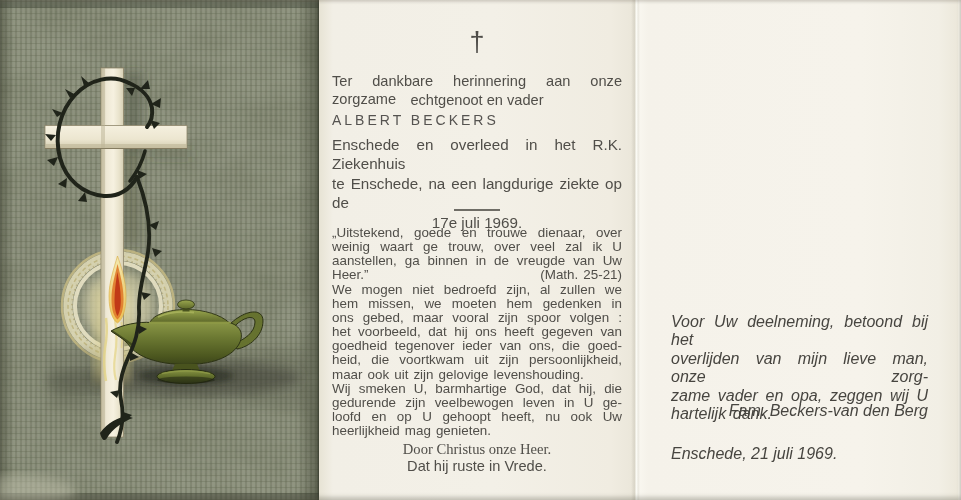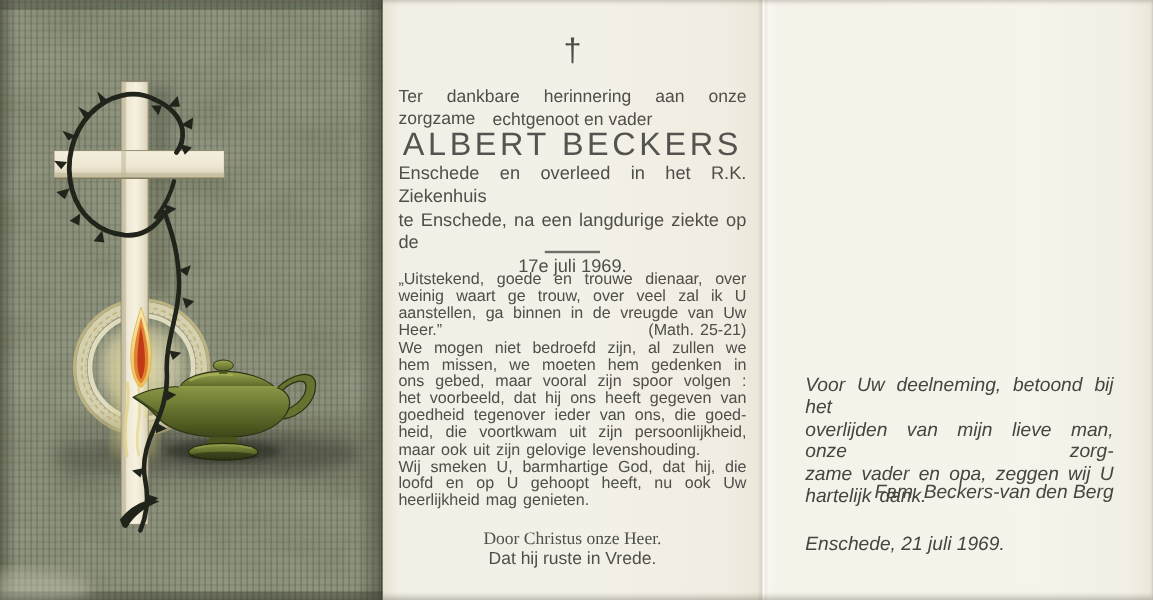--- a/index.html
+++ b/index.html
@@ -15,21 +15,21 @@
   .fold-crease{position:absolute;left:631px;top:0;width:9px;height:500px;pointer-events:none;
     background:linear-gradient(90deg,rgba(110,105,85,0) 0%,rgba(110,105,85,.14) 38%,rgba(255,255,250,.75) 58%,rgba(110,105,85,.10) 80%,rgba(110,105,85,0) 100%);}
   .card-edges{position:absolute;inset:0;pointer-events:none;
     box-shadow:inset 0 2px 3px rgba(110,105,90,.25), inset 0 -3px 4px rgba(80,78,66,.30);}
 
   
   .m-col{position:absolute;left:13px;right:14px;top:0;bottom:0;color:#504e49;}
   .m-cross{position:absolute;left:0;right:0;top:29px;text-align:center;font-size:27px;line-height:27px;color:#4f4d49;}
   .m-intro1{position:absolute;left:0;right:0;top:72px;font-size:14.6px;line-height:18px;}
   .m-intro2{position:absolute;left:0;right:0;top:91px;font-size:14.6px;line-height:18px;text-align:center;}
-  .m-name{position:absolute;left:0;right:0;top:108px;font-size:27px;line-height:24px;text-align:center;letter-spacing:3px;color:#555350;}
+  .m-name{position:absolute;left:0;right:0;top:108px;font-size:14px;line-height:24px;text-align:left;letter-spacing:3px;color:#555350;}
   .m-bio{position:absolute;left:0;right:0;top:135px;font-size:15.2px;line-height:19.4px;}
   .m-divider{position:absolute;left:50%;top:209px;width:46px;margin-left:-23px;border-top:2px solid #6f6d66;}
   .m-quote{position:absolute;left:0;right:0;top:226px;font-size:13.4px;line-height:14.15px;word-spacing:.10em;}
   .m-close1{position:absolute;left:0;right:0;top:441px;font-size:14.6px;line-height:16px;text-align:center;font-family:Liberation Serif, serif;}
   .m-close2{position:absolute;left:0;right:0;top:458px;font-size:14.6px;line-height:16px;text-align:center;}
   .jline{text-align:justify;text-align-last:justify;}
   .lline{text-align:left;}
   .cline{text-align:center;}
   .ref-line{display:flex;justify-content:space-between;gap:41px;}
 
@@ -234,20 +234,21 @@
           <span>(Math. 25-21)</span>
         </div>
         <div class="jline">We mogen niet bedroefd zijn, al zullen we</div>
         <div class="jline">hem missen, we moeten hem gedenken in</div>
         <div class="jline">ons gebed, maar vooral zijn spoor volgen :</div>
         <div class="jline">het voorbeeld, dat hij ons heeft gegeven van</div>
         <div class="jline">goedheid tegenover ieder van ons, die goed-</div>
         <div class="jline">heid, die voortkwam uit zijn persoonlijkheid,</div>
         <div class="lline">maar ook uit zijn gelovige levenshouding.</div>
         <div class="jline">Wij smeken U, barmhartige God, dat hij, die</div>
+        <div class="jline">gedurende zijn veelbewogen leven in U ge-</div>
         <div class="jline">loofd en op U gehoopt heeft, nu ook Uw</div>
         <div class="lline">heerlijkheid mag genieten.</div>
       </div>
       <div class="m-close1">Door Christus onze Heer.</div>
       <div class="m-close2">Dat hij ruste in Vrede.</div>
     </div>
   </div>
 
   <div class="panel-right">
     <div class="r-col">

